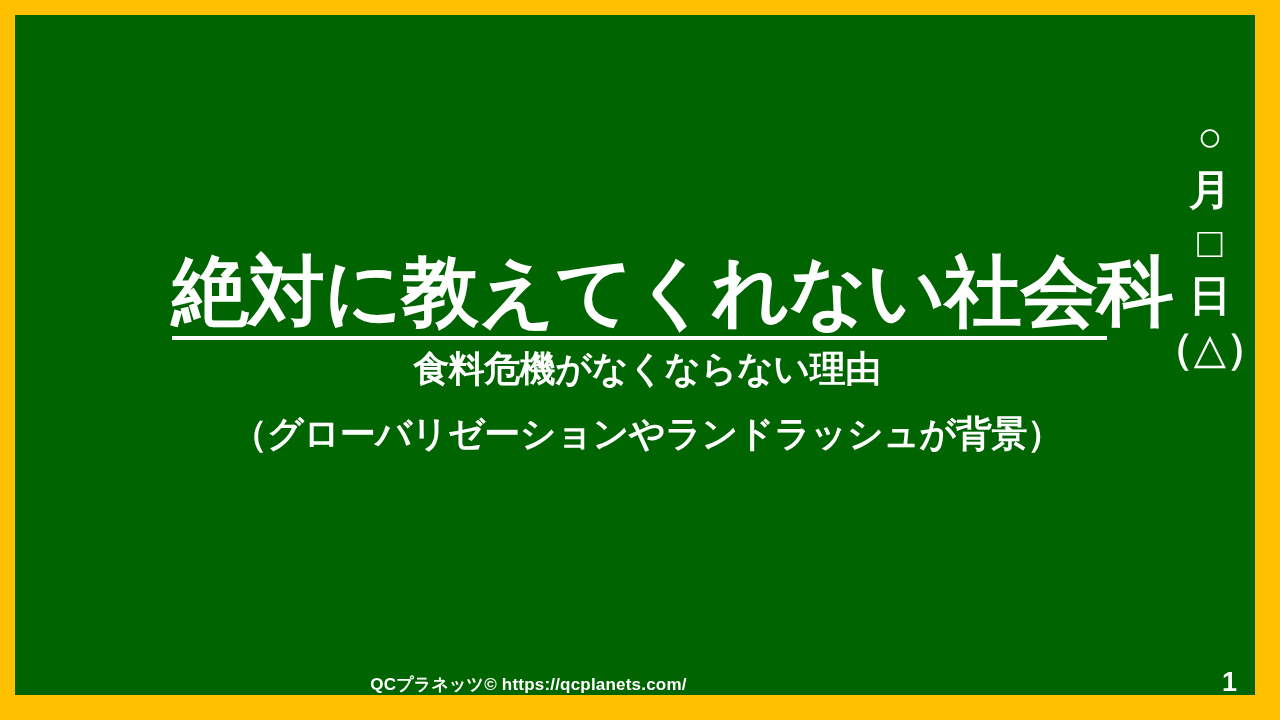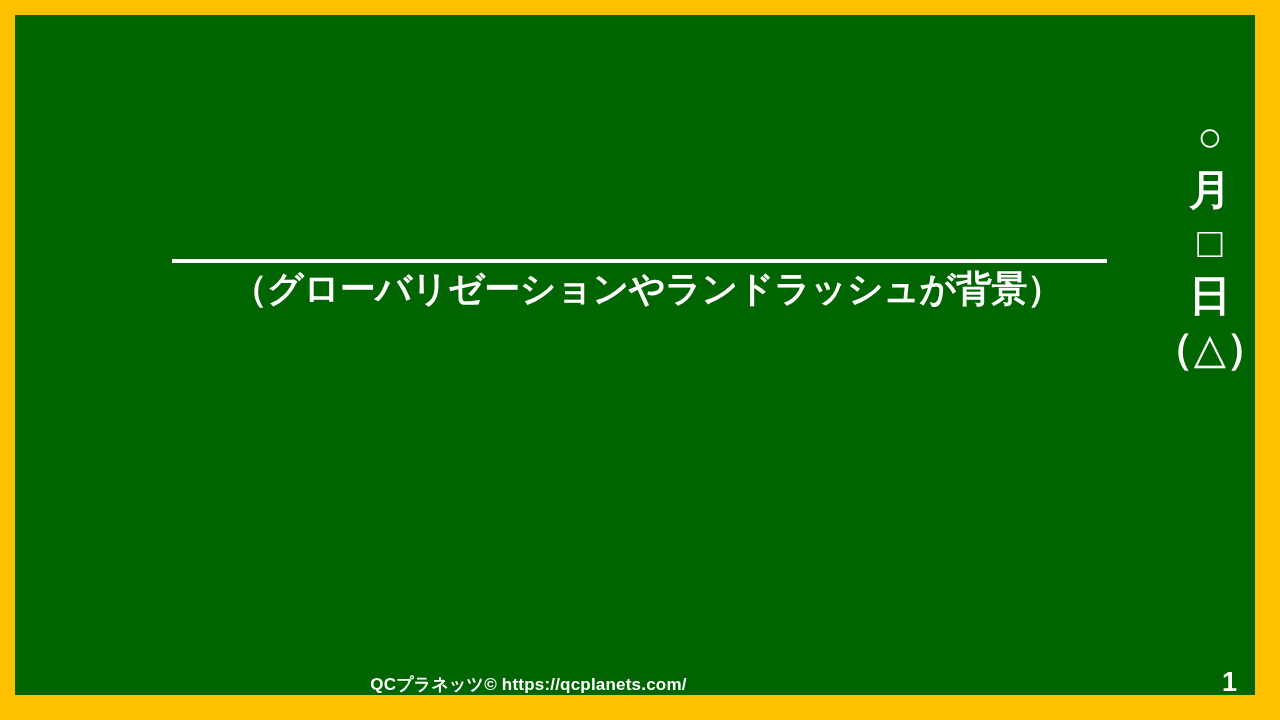--- a/index.html
+++ b/index.html
@@ -59,21 +59,21 @@
     margin: 0;
     font-size: 36px;
     line-height: 1.35;
     font-weight: bold;
     color: #ffffff;
     text-align: center;
     white-space: nowrap;
     letter-spacing: -0.5px;
   }
   #subtitle-1 { margin-top: 5px; }
-  #subtitle-2 { margin-top: 2px; }
+  #subtitle-2 { margin-top: 16px; }
 
   
   #date-stack {
     position: absolute;
     left: 1135px;
     top: 95px;
     width: 120px;
     text-align: center;
     color: #ffffff;
   }
@@ -128,21 +128,23 @@
     color: #ffffff;
   }
 </style>
 </head>
 <body>
 
 <div id="slide">
   <div id="slide-body">
 
     <div id="title-block">
+      <h1 id="main-title">絶対に教えてくれない社会科</h1>
       <div id="title-rule"></div>
+      <p id="subtitle-1" class="subtitle">食料危機がなくならない理由</p>
       <p id="subtitle-2" class="subtitle">（グローバリゼーションやランドラッシュが背景）</p>
     </div>
 
     <div id="date-stack">
       <div class="date-line thin">○</div>
       <div class="date-line">月</div>
       <div class="date-line thin">□</div>
       <div class="date-line">日</div>
       <div class="date-line">（△）</div>
     </div>

